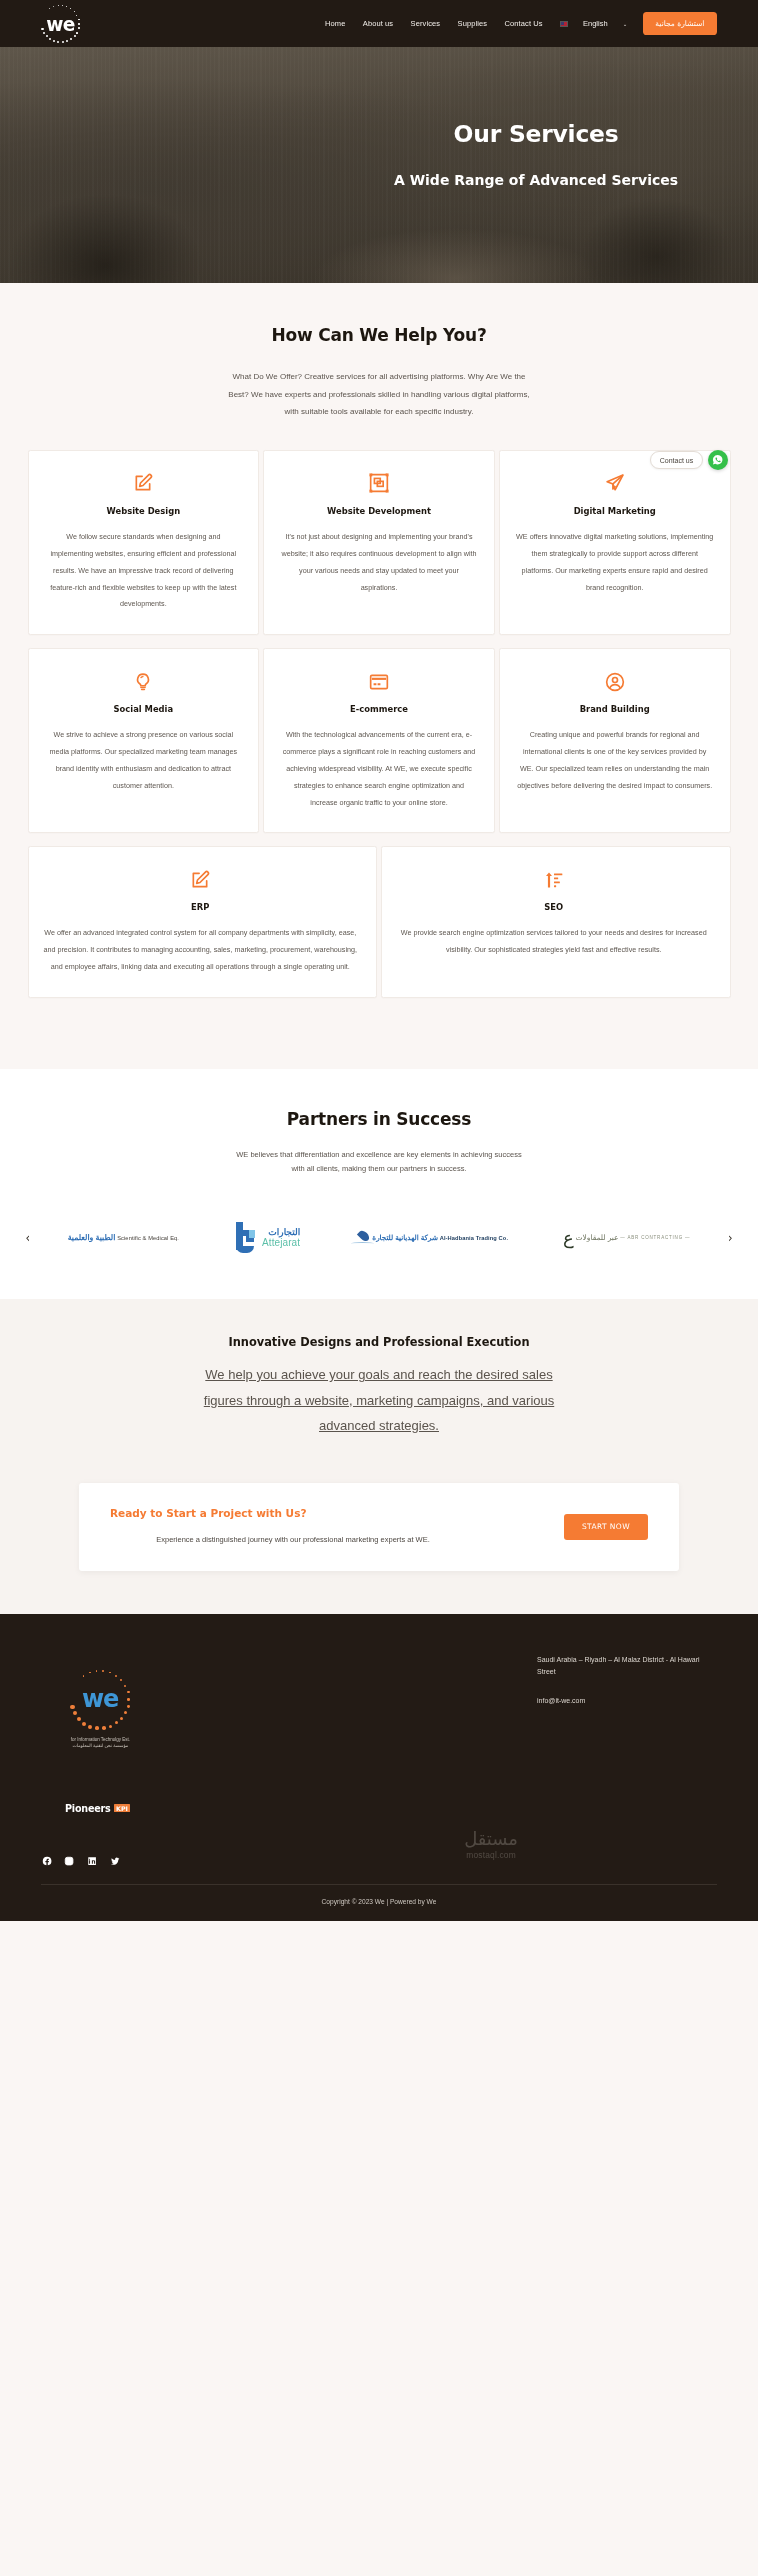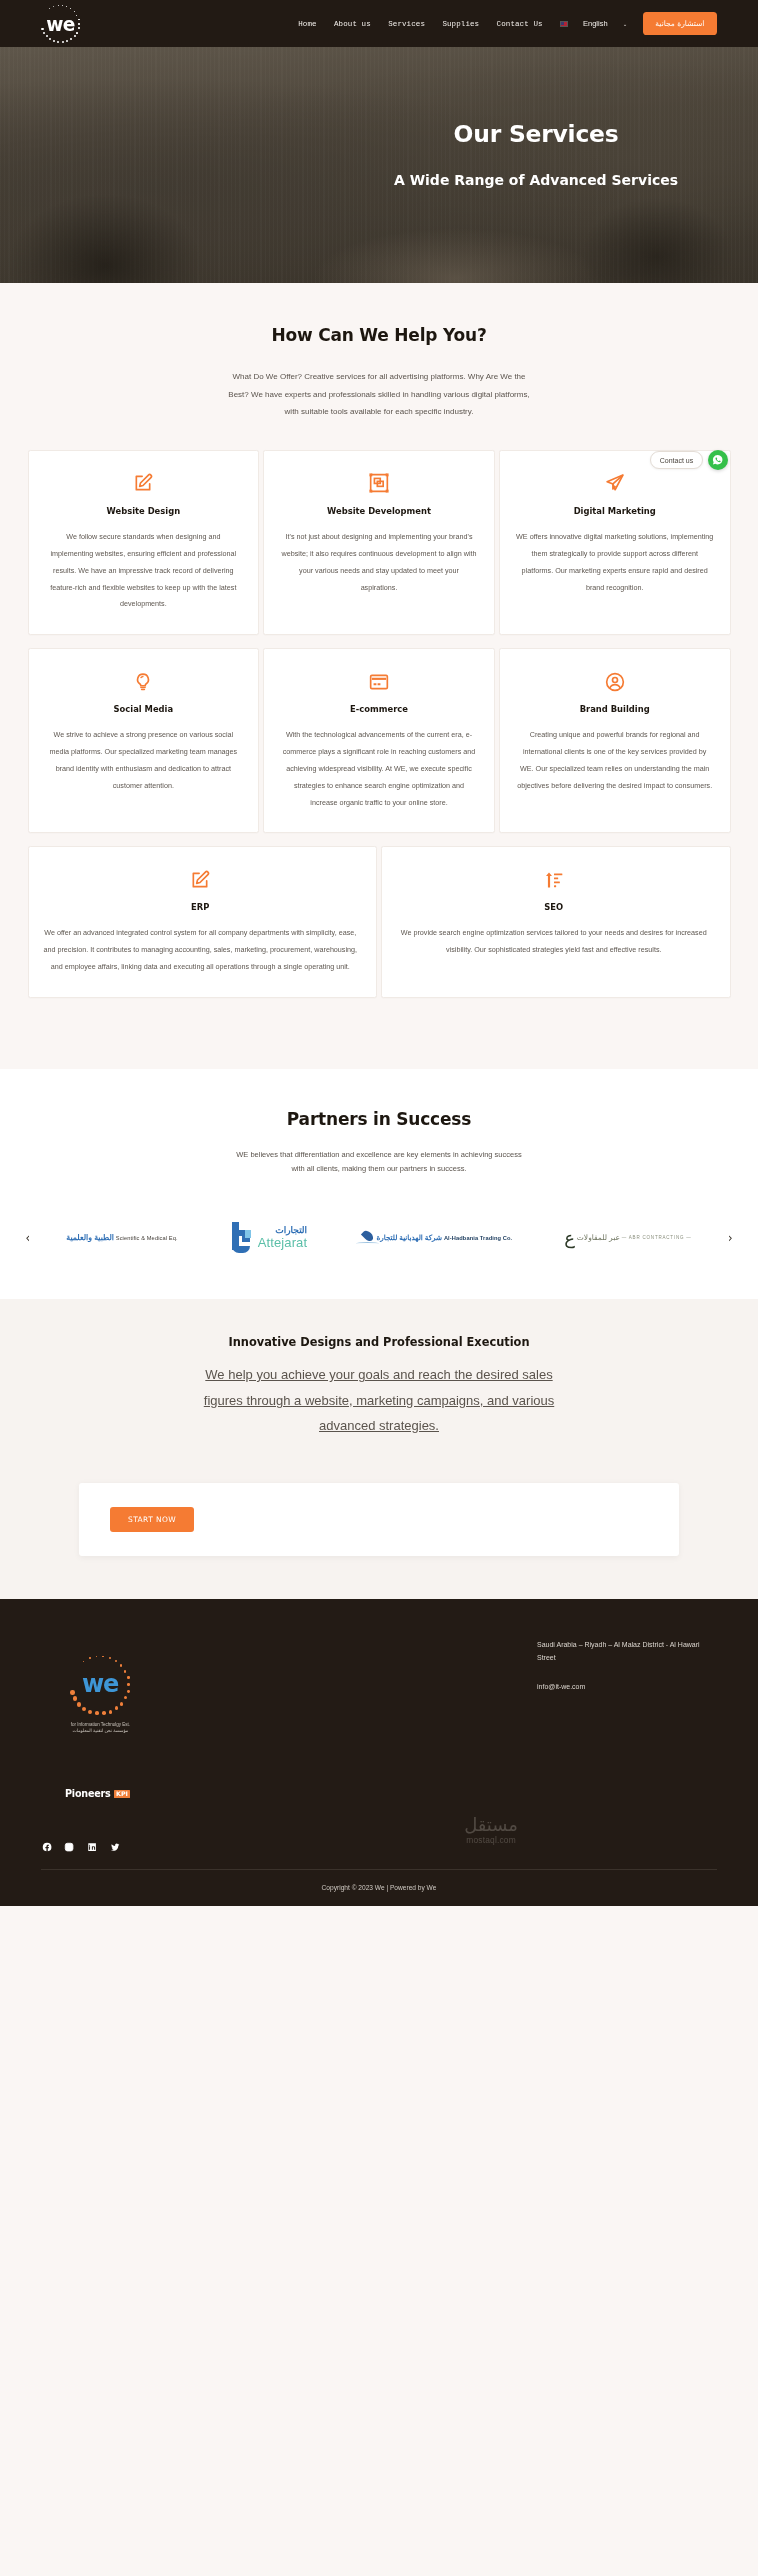--- a/index.html
+++ b/index.html
@@ -27,21 +27,20 @@
   .brand-logo .we-text{
     position:absolute; left:50%; top:50%; transform:translate(-50%,-48%);
     color:#fff; font-size:18.6px; font-weight:700; letter-spacing:-0.6px;
     font-family:"DejaVu Sans", sans-serif;
   }
   .nav-spacer{ flex:1 1 auto; }
   .nav-links{ display:flex; align-items:center; gap:17.4px; }
   .nav-links a{
     color:#f3efeb; font-size:7.5px; text-decoration:none; letter-spacing:0.1px;
     white-space:nowrap;
-    font-family:Liberation Mono, monospace;
   }
   .lang-switch{
     display:flex; align-items:center; gap:15px; color:#f3efeb; font-size:7.5px;
     margin-left:17px; cursor:pointer; white-space:nowrap;
   }
   .flag{
     width:8.4px; height:6px; display:inline-block; position:relative;
     background:linear-gradient(#b22234 0 14%,#fff 14% 28%,#b22234 28% 42%,#fff 42% 56%,#b22234 56% 70%,#fff 70% 85%,#b22234 85% 100%);
     border:0.3px solid #555;
   }
@@ -154,21 +153,21 @@
     justify-content:center; gap:1.8px;
   }
   .logo-ar{ font-size:7.8px; font-weight:700; color:#2f6fb5; direction:rtl; }
   .logo-en{ font-size:5.7px; color:#46413b; letter-spacing:0.1px; }
 
   .tlogo{ display:flex; align-items:center; gap:4.2px; }
   .tmark{ width:24px; height:31px; position:relative; }
   .tmark i{ position:absolute; background:#2f6fb5; display:block; }
   .tlogo-txt{ text-align:right; }
   .tlogo-ar{ font-size:9px; color:#2f6fb5; direction:rtl; font-weight:700; }
-  .tlogo-en{ font-size:13px; color:#5bbfa8; letter-spacing:0.1px; }
+  .tlogo-en{ font-size:10px; color:#5bbfa8; letter-spacing:0.1px; }
 
   .hadbania-drop{ width:15.6px; height:20.4px; position:relative; margin-bottom:2.4px; }
   .hadbania-drop .dp{
     position:absolute; left:4.8px; top:3.6px; width:7.8px; height:12px;
     background:#2d5f9e; border-radius:0 50% 50% 50%; transform:rotate(-45deg);
   }
   .hadbania-drop .wv{
     position:absolute; left:-3.6px; bottom:1.2px; width:23px; height:3px;
     border-top:0.9px solid #9cc2e0; border-radius:50%;
   }
@@ -470,20 +469,24 @@
   </div>
 </section>
 
 <section class="sec-innov">
   <h2 class="innov-title">Innovative Designs and Professional Execution</h2>
   <p class="innov-desc">We help you achieve your goals and reach the desired sales figures through a website, marketing campaigns, and various advanced strategies.</p>
 </section>
 
 <section class="cta-wrap">
   <div class="cta-box">
+    <div class="cta-left">
+      <div class="cta-head">Ready to Start a Project with Us?</div>
+      <div class="cta-text">Experience a distinguished journey with our professional marketing experts at WE.</div>
+    </div>
     <button class="cta-btn">START NOW</button>
   </div>
 </section>
 
 <footer class="footer">
   <div class="footer-top">
     <div class="f-logo-col">
       <div class="f-logo">
         <div class="fdots" id="footDots">
             <span style="width: 1.3px; height: 1.3px; left: 19px; top: 9.4px;"></span>

